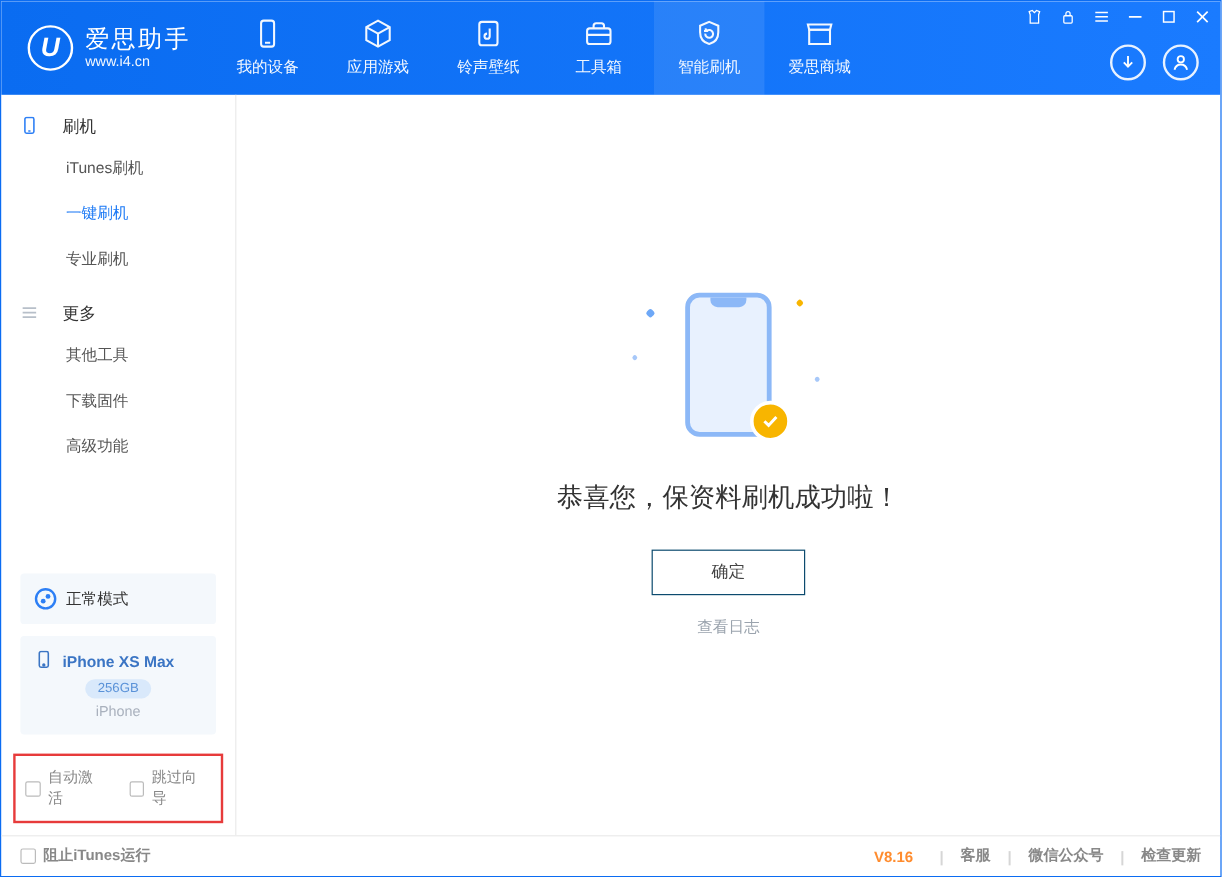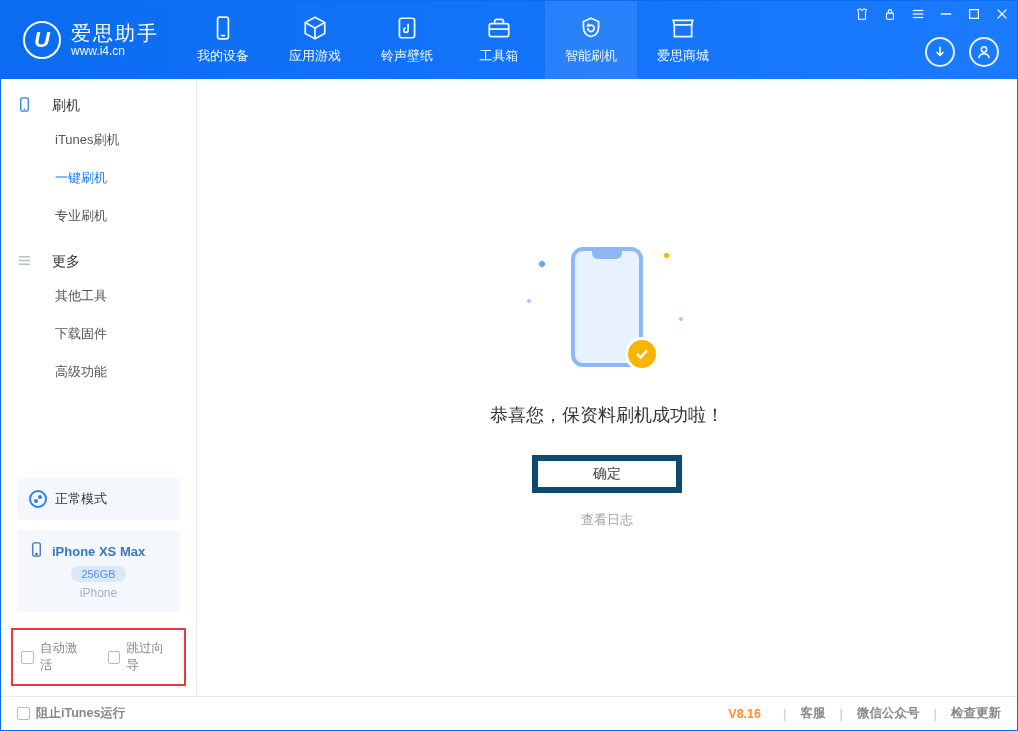--- a/index.html
+++ b/index.html
@@ -48,22 +48,22 @@
 .chk .box { width: 13px; height: 13px; border: 1px solid #bbb; border-radius: 2px; }
 
 
 .main { flex: 1; position: relative; display: flex; flex-direction: column; align-items: center; justify-content: center; }
 .phone-ill { position: relative; width: 160px; height: 130px; margin-bottom: 26px; }
 .phone { position: absolute; left: 50%; top: 0; transform: translateX(-50%); width: 72px; height: 120px; border: 4px solid #8cb8f7; border-radius: 12px; background: #e8f1fe; }
 .phone .notch { position: absolute; top: 0; left: 50%; transform: translateX(-50%); width: 30px; height: 8px; background: #8cb8f7; border-radius: 0 0 6px 6px; }
 .check-badge { position: absolute; right: 28px; bottom: 6px; width: 34px; height: 34px; background: #f8b500; border-radius: 50%; display: flex; align-items: center; justify-content: center; border: 3px solid #fff; }
 .check-badge svg { stroke: #fff; }
 .spark { position: absolute; background: #a7c8f9; border-radius: 2px; }
-.msg { font-size: 18px; color: #333; margin-bottom: 28px; }
-.ok-btn { width: 150px; height: 38px; border: 6px solid #0c4a6e; background: #fff; font-size: 14px; color: #444; cursor: pointer; margin-bottom: 18px; }
+.msg { font-size: 22px; color: #333; margin-bottom: 28px; }
+.ok-btn { width: 128px; height: 38px; border: 1px solid #0c4a6e; background: #fff; font-size: 14px; color: #444; cursor: pointer; margin-bottom: 18px; }
 .log-link { font-size: 13px; color: #9aa3ad; cursor: pointer; }
 
 
 .footer { height: 34px; border-top: 1px solid #eaeaea; display: flex; align-items: center; padding: 0 16px; font-size: 12.5px; color: #888; font-weight: bold; }
 .footer .chk { margin-right: auto; }
 .footer .ver { color: #ff8c2e; margin-right: 22px; }
 .footer .flinks { display: flex; align-items: center; gap: 14px; }
 .footer .sep { color: #d6d6d6; }
 .footer a { color: #888; text-decoration: none; cursor: pointer; }
 </style>

